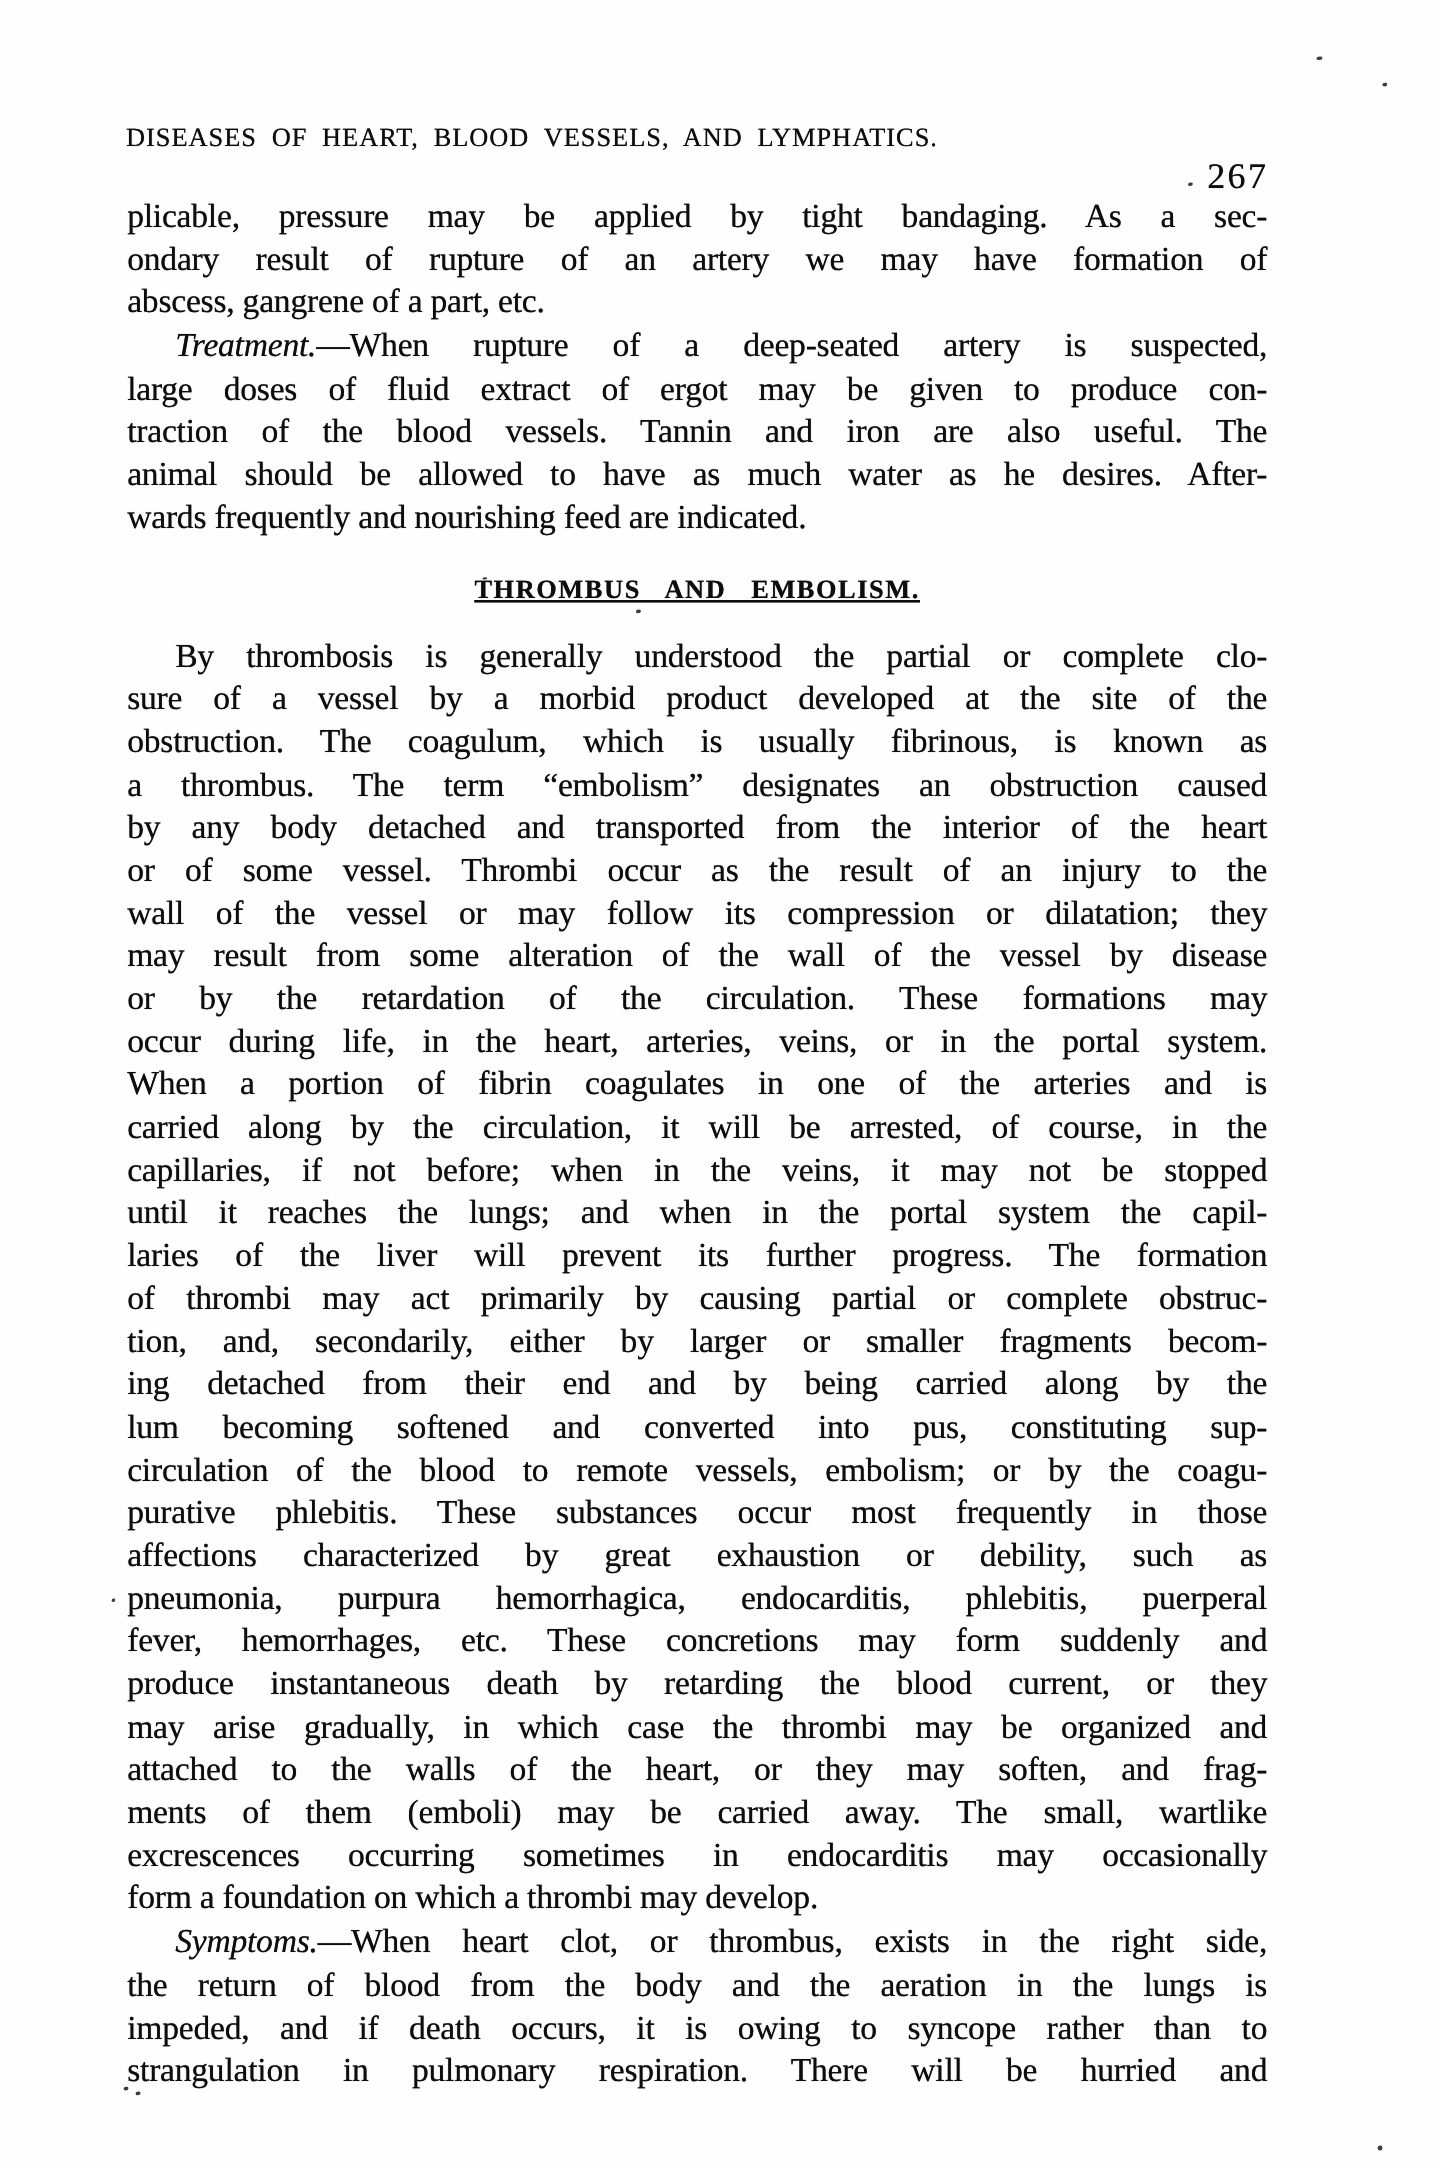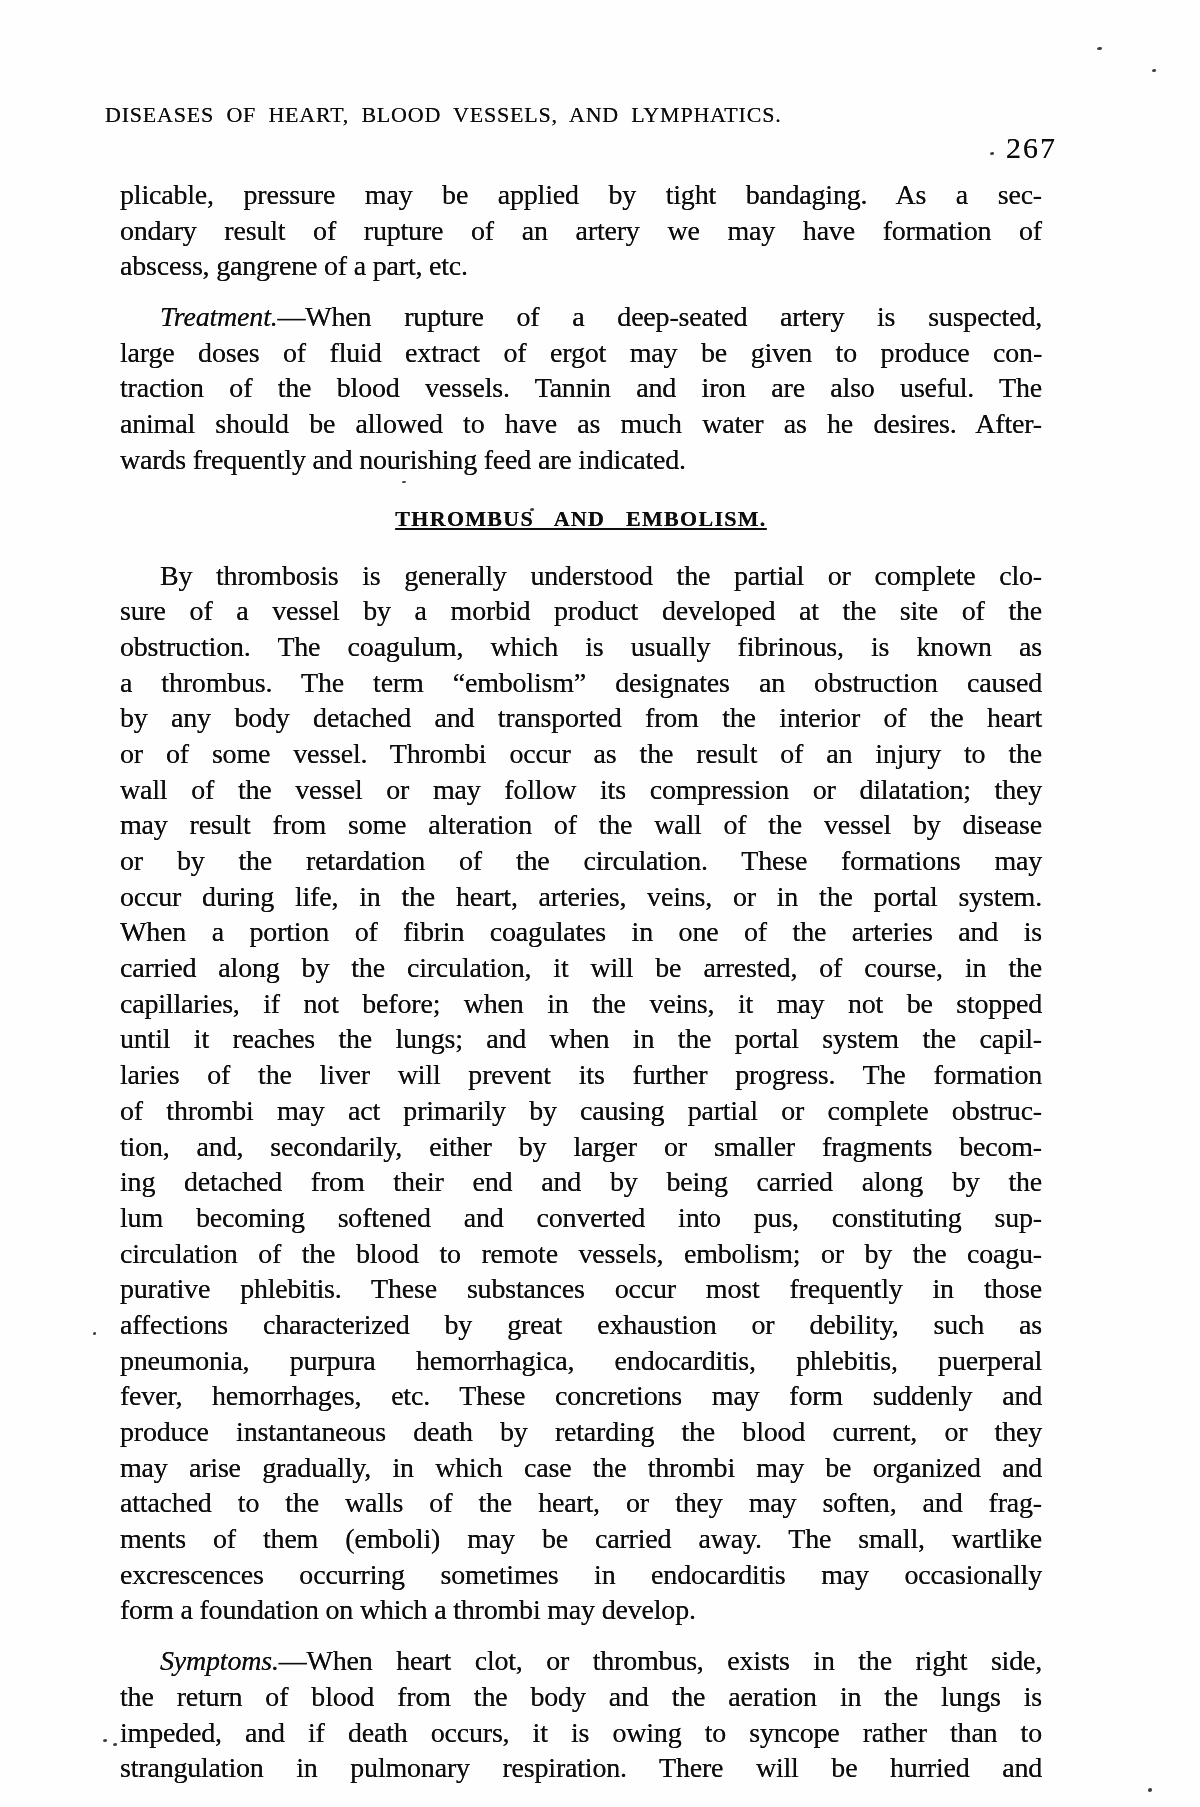--- a/index.html
+++ b/index.html
@@ -43,21 +43,21 @@
   }
   
   .text-block {
     position: absolute;
     top: 162px;
     left: 105px;
     width: 952px;
     font-size: 28px;
     letter-spacing: -0.2px;
   }
-  .paragraph { margin: 15px; }
+  .paragraph { margin: 1px; }
   .text-line {
     line-height: 35.7px;
     height: 35.7px;
     text-align: justify;
     text-align-last: justify;
     text-justify: inter-word;
     overflow: visible;
   }
   .text-line.line-left { text-align-last: left; }
   .text-line.indented { text-indent: 40px; font-family: Liberation Serif, serif; }

